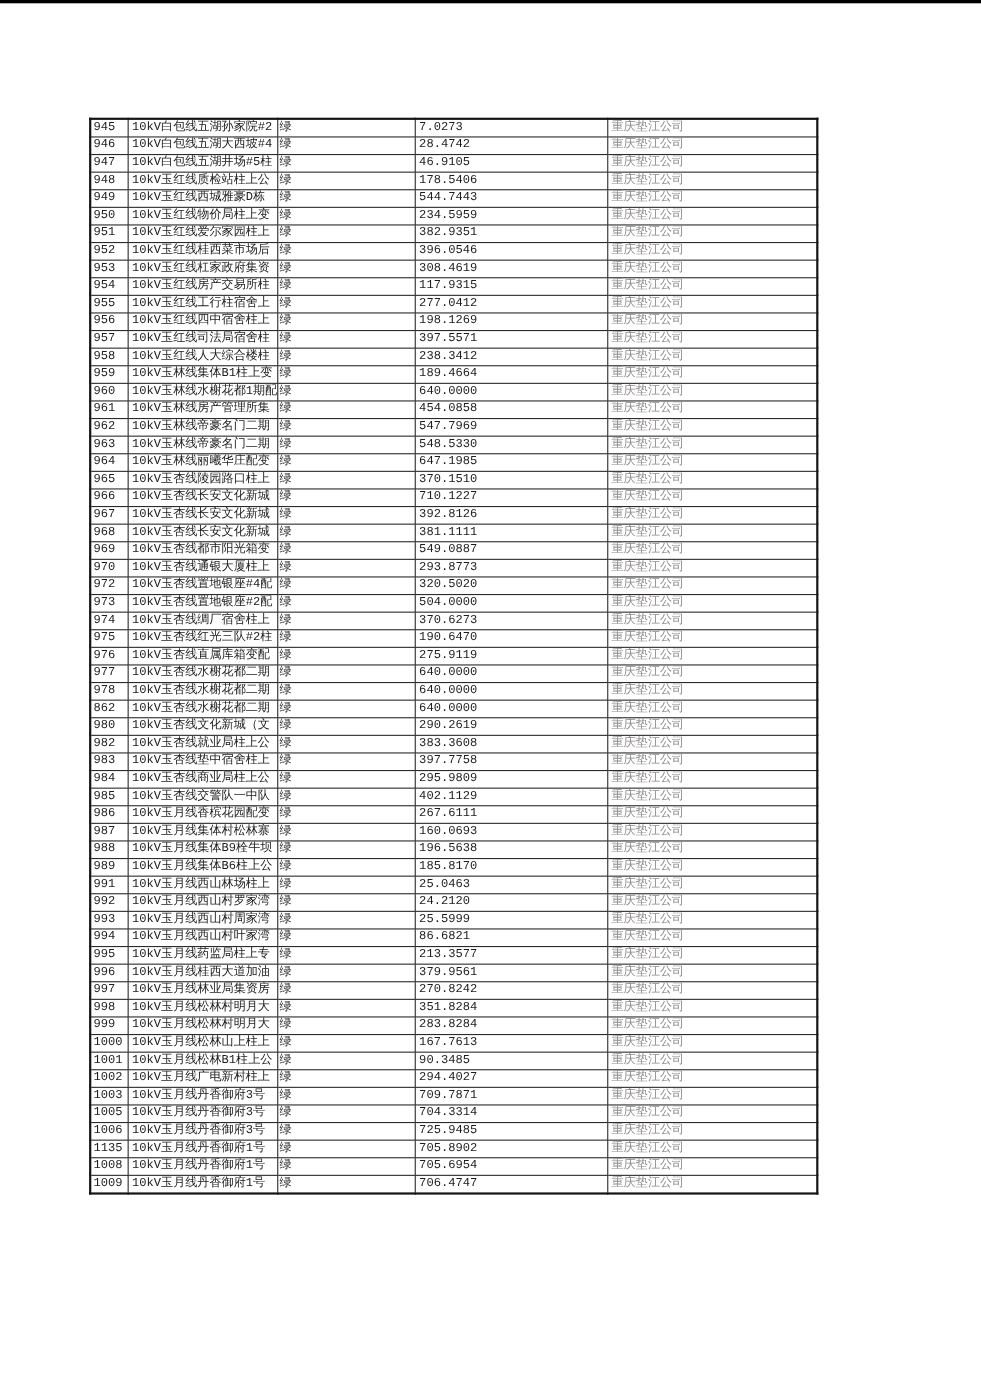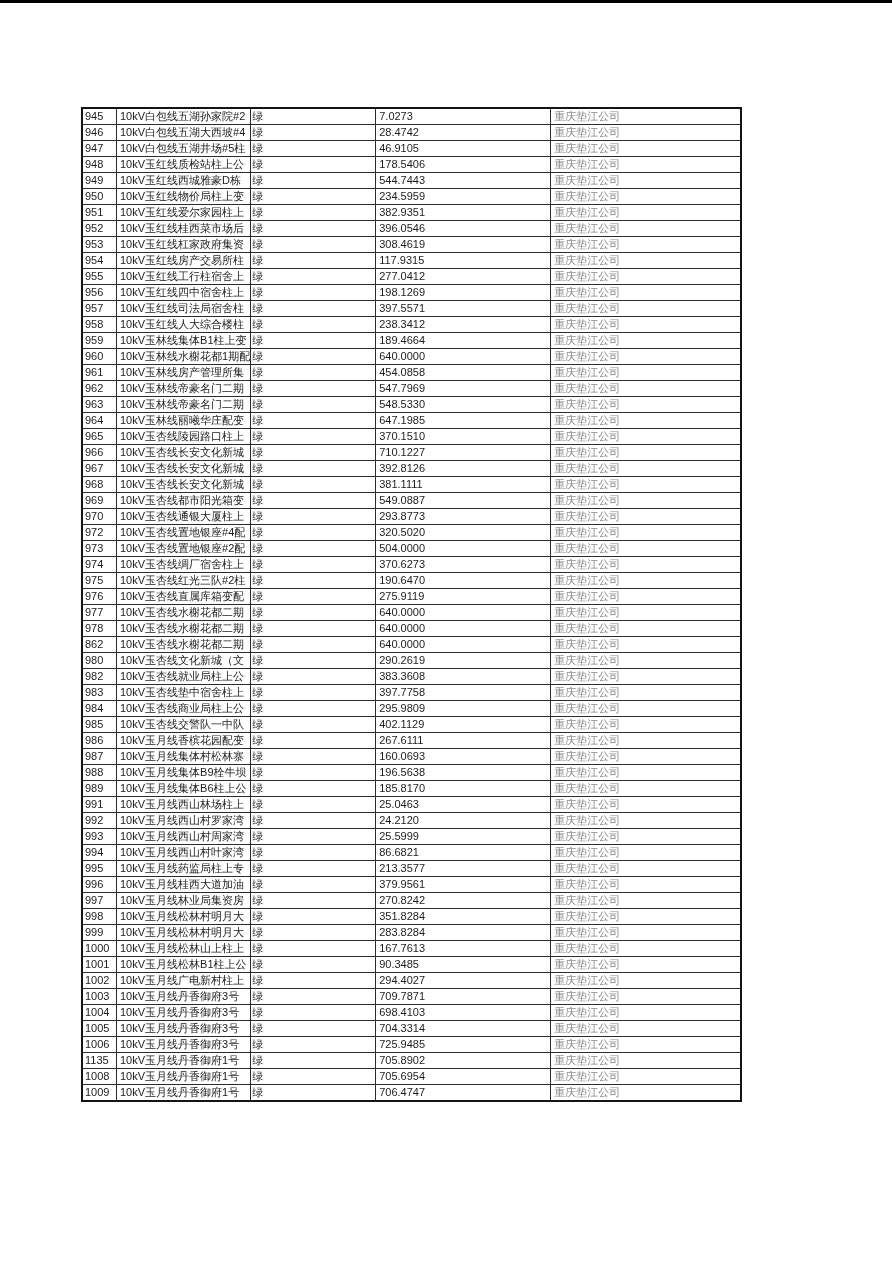--- a/index.html
+++ b/index.html
@@ -20,20 +20,21 @@
     height: 3px;
     background: #000000;
   }
   .sheet-table {
     position: absolute;
     left: 81px;
     top: 107px;
     border-collapse: collapse;
     table-layout: fixed;
     border: 2px solid #141414;
+    font-family: Liberation Mono, monospace;
   }
   .sheet-table td {
     border: 1px solid #2b2b2b;
     height: 15px;
     font-size: 11px;
     line-height: 15px;
     color: #1c1c1c;
     padding: 0;
     white-space: nowrap;
     overflow: hidden;
@@ -438,27 +439,20 @@
         <td class="c-company">重庆垫江公司</td>
       </tr>
       <tr>
         <td class="c-num">1003</td>
         <td class="c-desc">10kV玉月线丹香御府3号</td>
         <td class="c-status">绿</td>
         <td class="c-value">709.7871</td>
         <td class="c-company">重庆垫江公司</td>
       </tr>
       <tr>
-        <td class="c-num">1004</td>
-        <td class="c-desc">10kV玉月线丹香御府3号</td>
-        <td class="c-status">绿</td>
-        <td class="c-value">698.4103</td>
-        <td class="c-company">重庆垫江公司</td>
-      </tr>
-      <tr>
         <td class="c-num">1005</td>
         <td class="c-desc">10kV玉月线丹香御府3号</td>
         <td class="c-status">绿</td>
         <td class="c-value">704.3314</td>
         <td class="c-company">重庆垫江公司</td>
       </tr>
       <tr>
         <td class="c-num">1006</td>
         <td class="c-desc">10kV玉月线丹香御府3号</td>
         <td class="c-status">绿</td>

